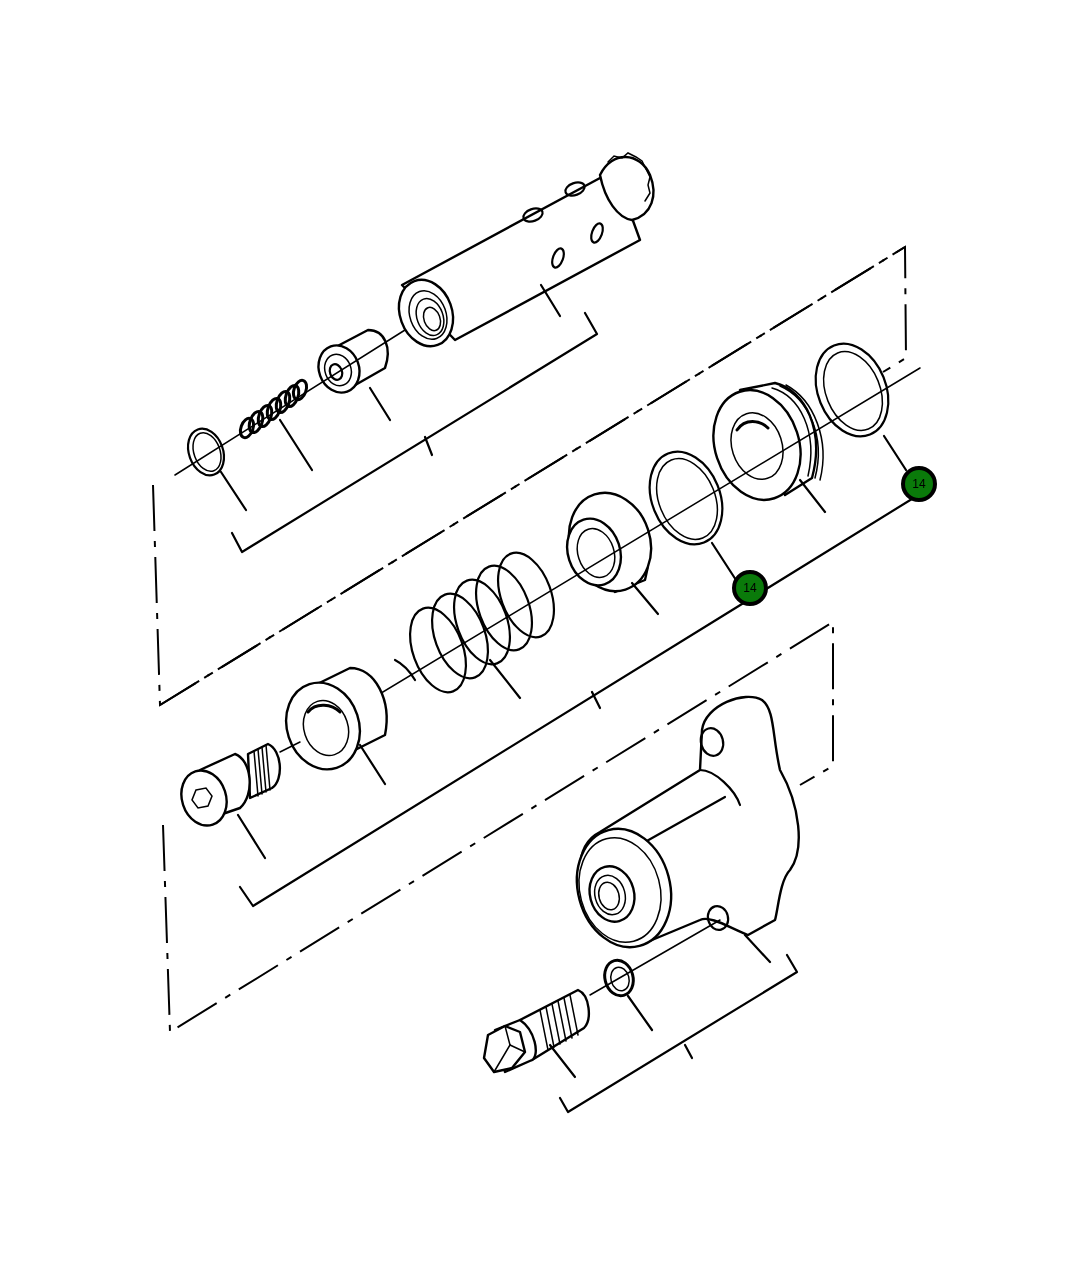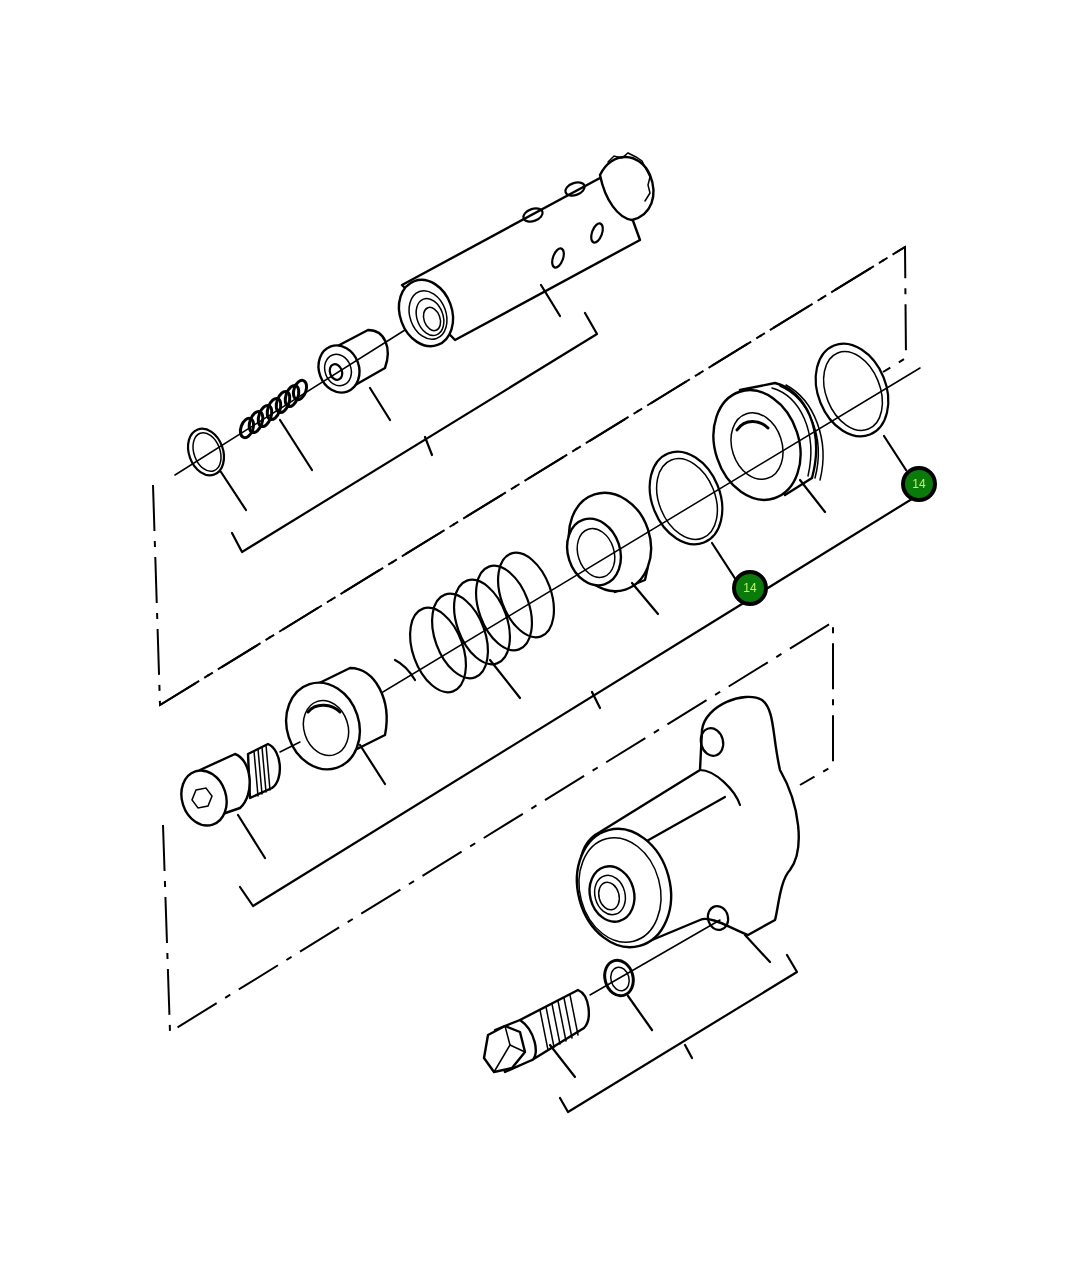--- a/index.html
+++ b/index.html
@@ -6,21 +6,21 @@
   body { width: 1089px; height: 1264px; position: relative; overflow: hidden;
          font-family: "Liberation Sans", sans-serif; }
   #diagram { position: absolute; left: 0; top: 0; width: 1089px; height: 1264px; }
   .ln { fill: none; stroke: #000; stroke-width: 2.2; stroke-linecap: round; stroke-linejoin: round; }
   .th { fill: none; stroke: #000; stroke-width: 1.5; stroke-linecap: round; }
   .thk { fill: none; stroke: #000; stroke-width: 3; stroke-linecap: round; stroke-linejoin: round; }
   .wf { fill: #fff; stroke: #000; stroke-width: 2.4; stroke-linejoin: round; }
   .dash { fill: none; stroke: #000; stroke-width: 2; stroke-dasharray: 46 10 6 10; }
   .callout { position: absolute; width: 36px; height: 36px; border-radius: 50%;
              box-sizing: border-box; border: 4px solid #000; display: flex;
-             align-items: center; justify-content: center; color: #bef264;
+             align-items: center; justify-content: center; color: #000000;
              font-size: 12px; cursor: pointer; }
 </style>
 </head>
 <body>
 
 <svg id="diagram" viewBox="0 0 1089 1264" xmlns="http://www.w3.org/2000/svg">
 
   <g>
     <polyline class="dash" points="153,485 160,705 905,247 906,358 883,372"></polyline>
     <polyline class="dash" points="163,825 170,1032 833,622 833,766 800,785"></polyline>

